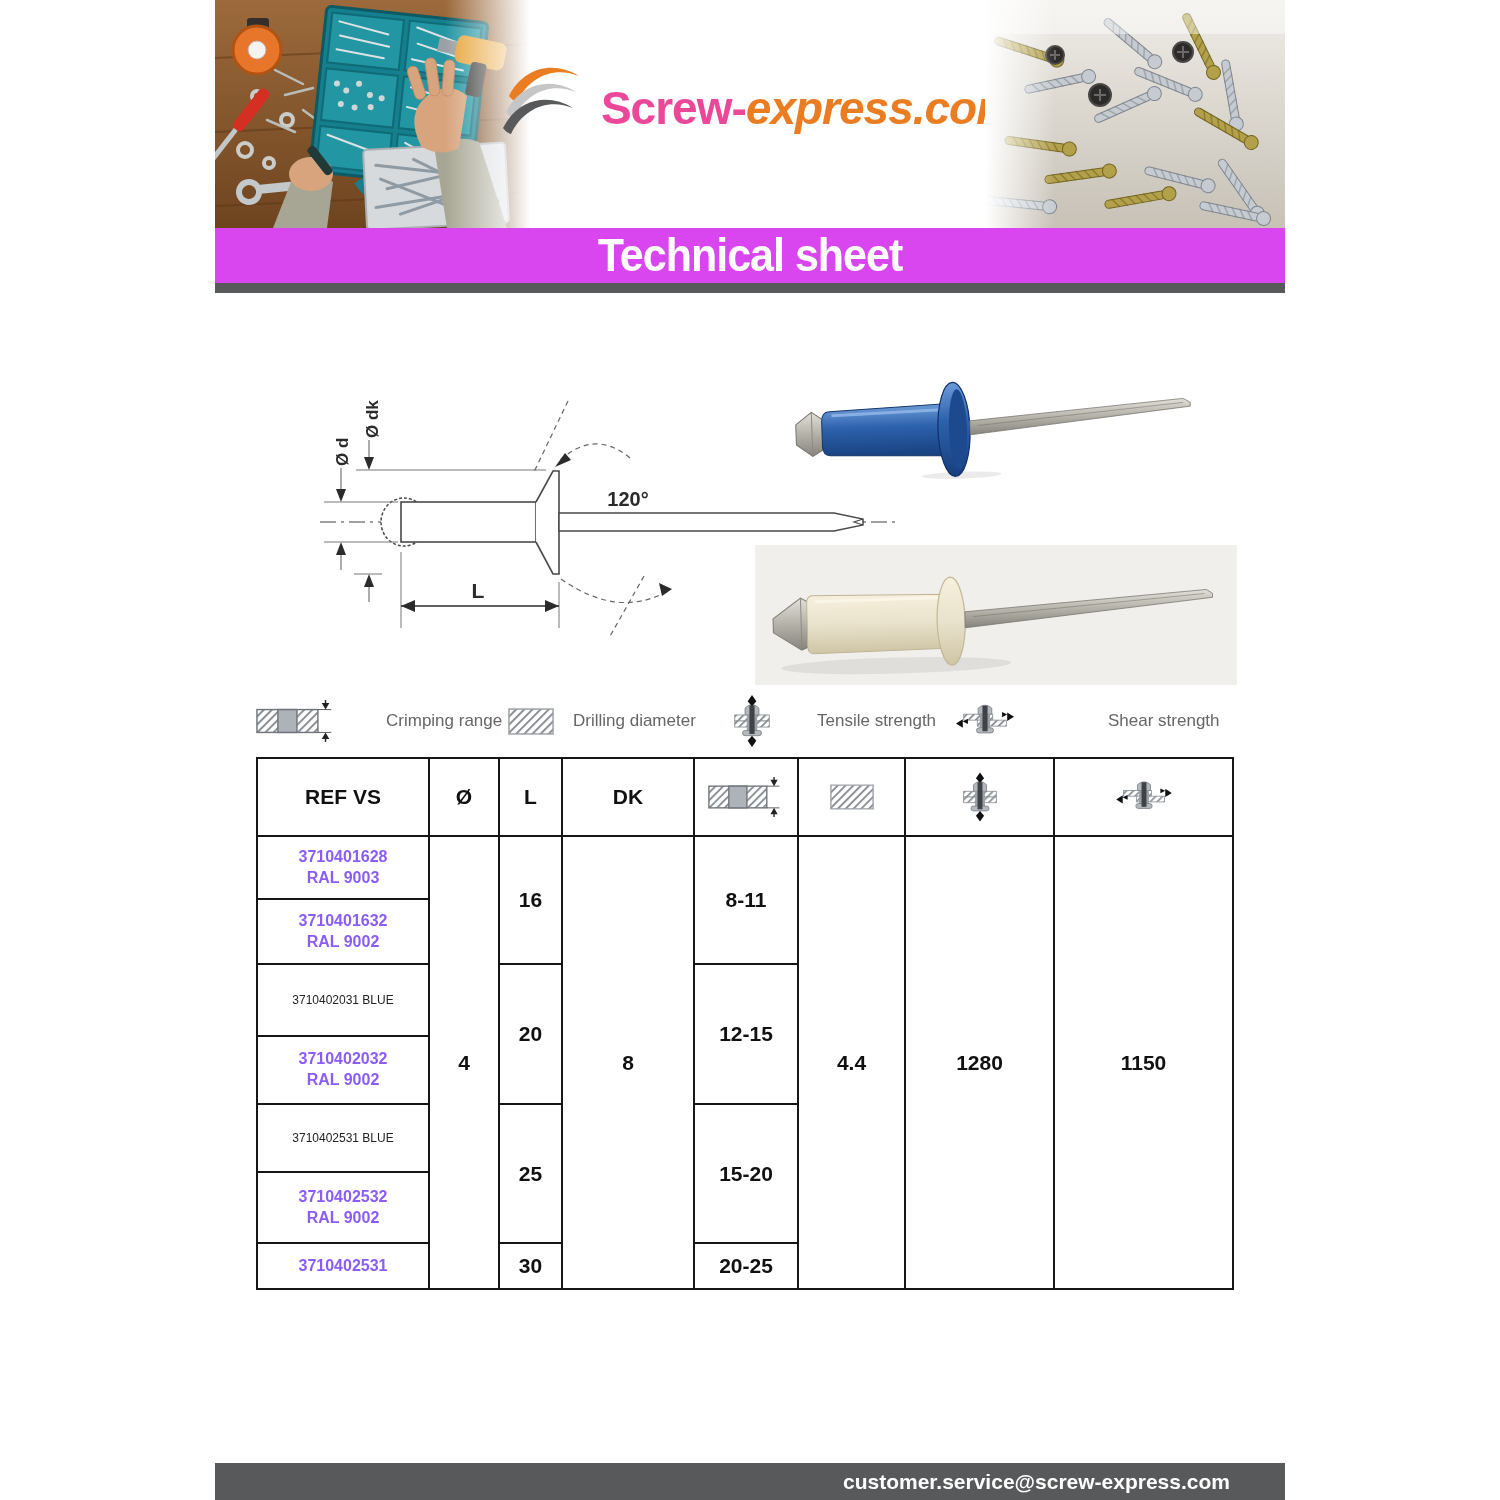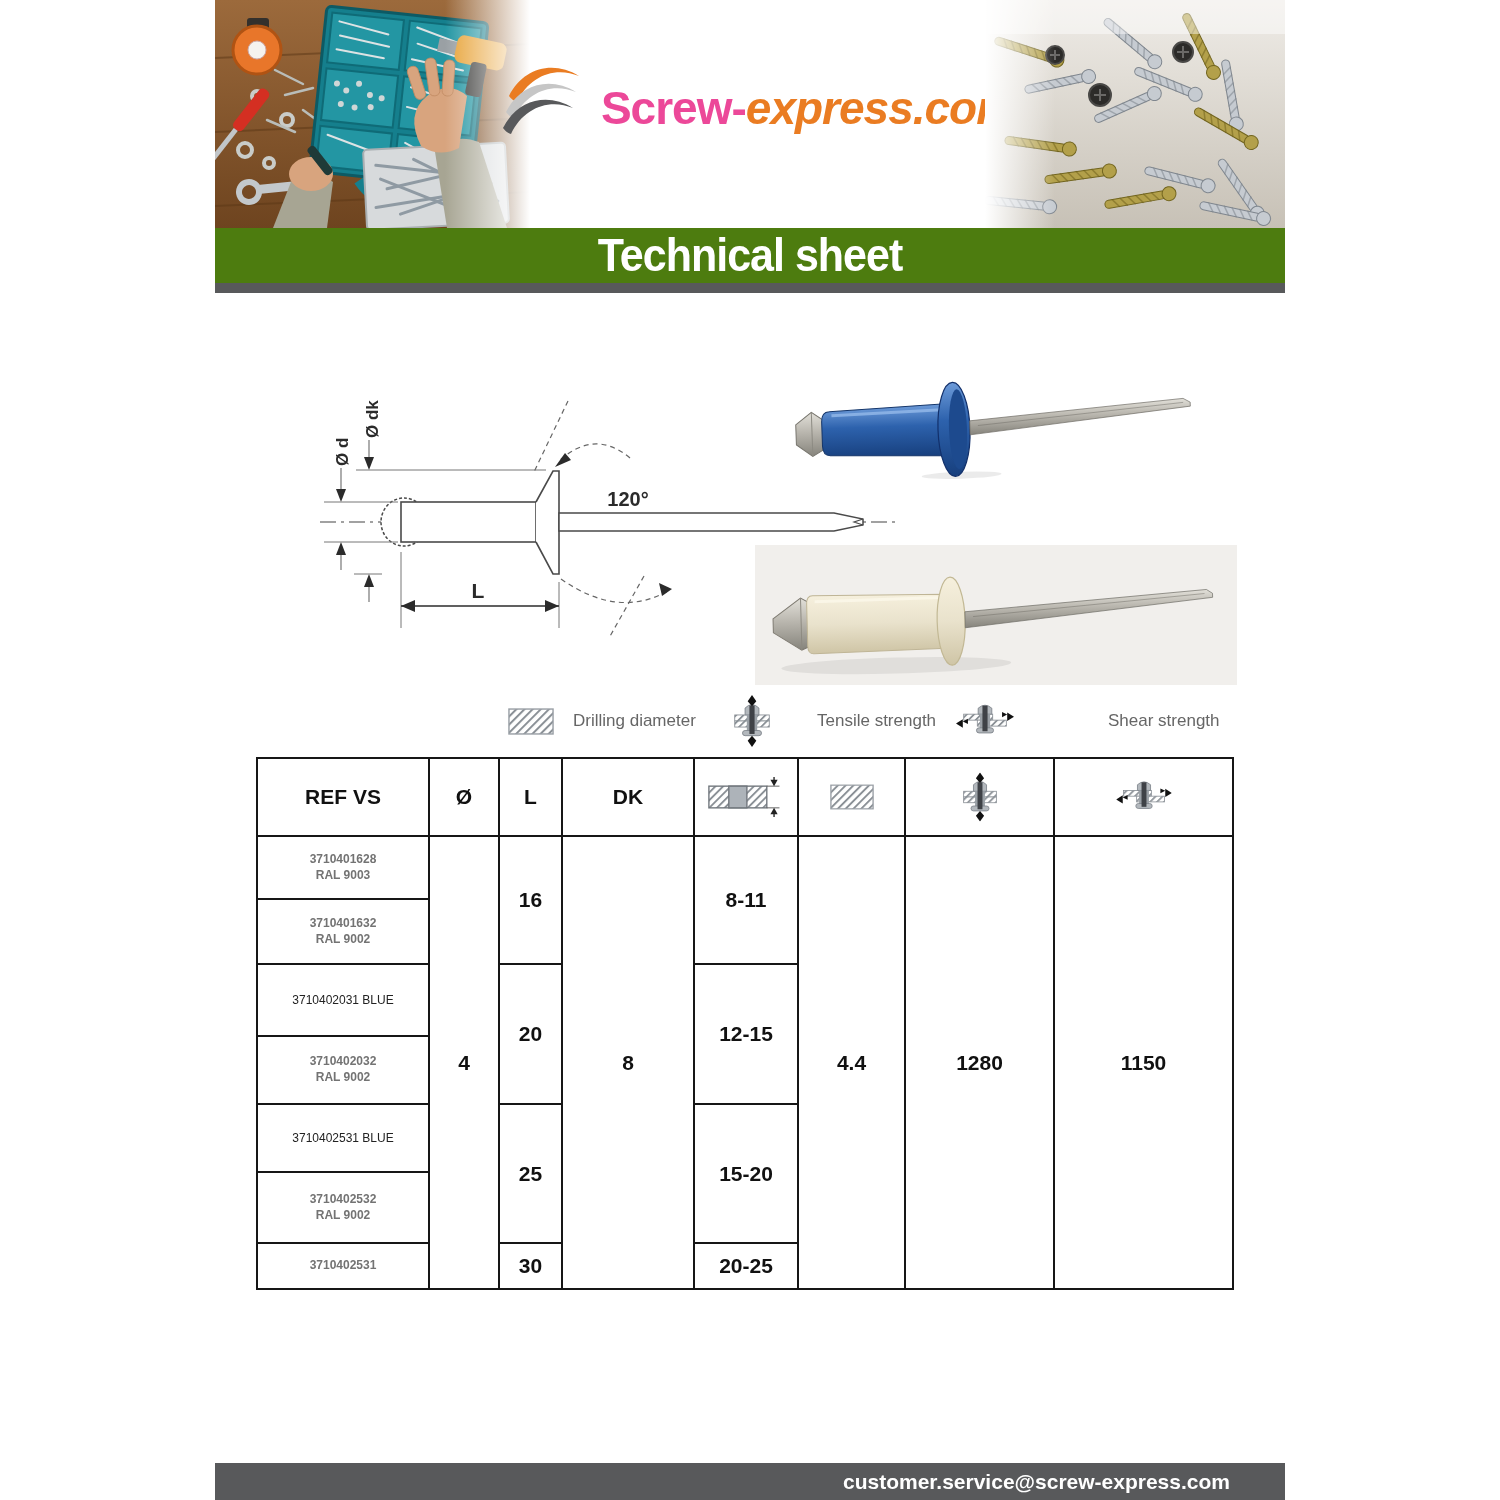--- a/index.html
+++ b/index.html
@@ -10,21 +10,21 @@
   
   .hdr-left{left:215px;top:0;width:315px;height:228px;}
   .hdr-center{left:530px;top:0;width:455px;height:228px;display:flex;align-items:flex-start;justify-content:center;}
   .logo{display:flex;align-items:center;margin-top:62px;}
   .logo-mark{width:92px;height:92px;margin-right:10px;}
   .logo-text{font-size:46px;font-weight:bold;letter-spacing:-1px;white-space:nowrap;}
   .logo-text .b1{color:#ec4899;}
   .logo-text .b2{color:#ea7c22;font-style:italic;}
   .hdr-right{left:985px;top:0;width:300px;height:228px;}
 
-  .banner{left:215px;top:228px;width:1070px;height:55px;background:#4d7c0f;
+  .banner{left:215px;top:228px;width:1070px;height:55px;background:#d946ef;
           display:flex;align-items:center;justify-content:center;}
   .banner-title{color:#fff;font-size:43px;font-weight:bold;letter-spacing:-1px;transform:scaleY(1.08);}
   .gray-strip{left:215px;top:283px;width:1070px;height:10px;background:#58595b;}
 
   
   .tech-drawing{left:318px;top:376px;width:592px;height:312px;}
   .blue-rivet{left:788px;top:378px;width:412px;height:102px;}
   .white-rivet{left:755px;top:545px;width:482px;height:140px;}
 
   
@@ -35,21 +35,21 @@
   .leg-2{left:252px;} .leg-2 .leg-label{margin-left:19px;}
   .leg-3{left:477px;} .leg-3 .leg-label{margin-left:46px;}
   .leg-4{left:700px;gap:20px;} .leg-4 .leg-label{margin-left:74px;}
 
   
   .spec-table-wrap{left:256px;top:757px;}
   table.spec{border-collapse:collapse;table-layout:fixed;width:976px;background:#fff;}
   table.spec td,table.spec th{border:2px solid #161616;text-align:center;vertical-align:middle;padding:0;}
   th.hcell{font-size:21px;font-weight:bold;color:#111;}
   .num{font-size:21px;font-weight:bold;color:#111;}
-  .refcell{font-size:12px;font-weight:bold;line-height:1.3;color:#737373;}
+  .refcell{font-size:16px;font-weight:bold;line-height:1.3;color:#8b5cf6;}
   .refsmall{font-size:12px;font-weight:normal;color:#222;vertical-align:top;padding-top:10px;border-radius:31px;}
   .icon-in-th{display:inline-block;vertical-align:middle;}
 
   
   .footer{left:215px;top:1463px;width:1070px;height:37px;background:#58595b;
           display:flex;align-items:center;justify-content:flex-end;padding-right:55px;box-sizing:border-box;}
   .footer-email{color:#fff;font-weight:bold;font-size:21px;text-decoration:none;}
 </style>
 </head>
 <body>
@@ -372,20 +372,26 @@
         <path d="M58,46 Q52,46 52,54 L52,96 Q52,104 58,104 L190,102 L190,48 Z" fill="url(#creamBody)" stroke="#bfb596" stroke-width="1"></path>
         <path d="M60,52 L186,51" stroke="#fbf7ea" stroke-width="3" opacity=".8" fill="none"></path>
         <ellipse cx="196" cy="75" rx="14" ry="44" fill="url(#creamBody)" stroke="#c2b894" stroke-width="1.2"></ellipse>
         <polygon points="210,66 452,50 458,54 458,58 210,82" fill="url(#silverG)" stroke="#6f6d66" stroke-width=".7"></polygon>
         <line x1="218" y1="71" x2="450" y2="54" stroke="#6f6d66" stroke-width=".8" opacity=".6"></line>
       </g>
     </svg>
   </div>
 
   <div class="abs legend">
+    <div class="leg-item leg-1">
+      <svg width="80" height="42" viewBox="0 0 84 44">
+          <use href="#icon-crimp"></use>
+        </svg>
+      <span class="leg-label">Crimping range</span>
+    </div>
     <div class="leg-item leg-2">
       <svg width="46" height="27" viewBox="0 0 48 28">
           <use href="#icon-drill"></use>
         </svg>
       <span class="leg-label">Drilling diameter</span>
     </div>
     <div class="leg-item leg-3">
       <svg width="38" height="52" viewBox="0 0 44 60">
           <use href="#icon-tensile"></use>
         </svg>

